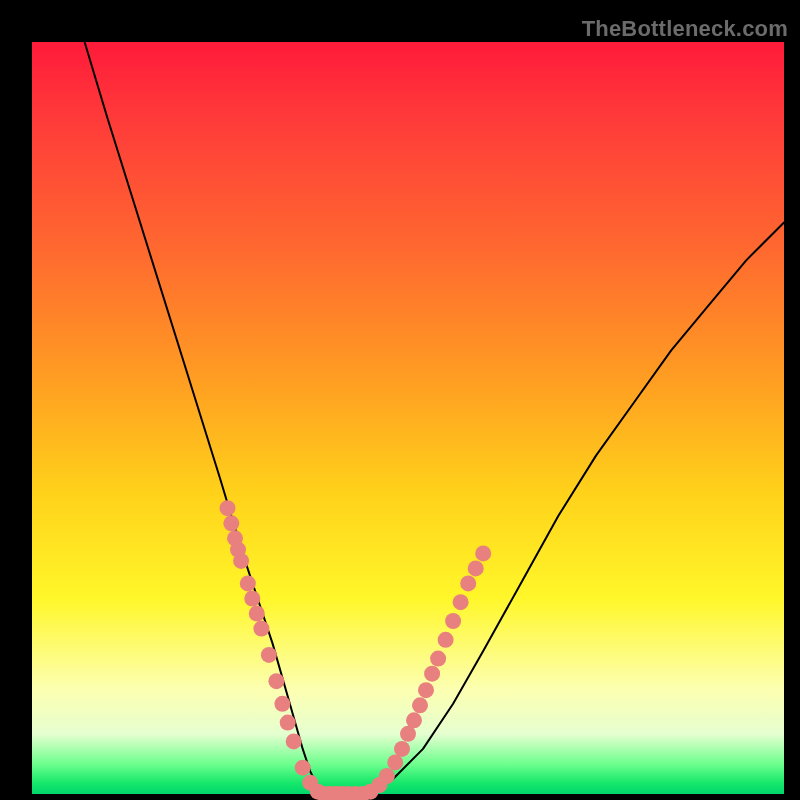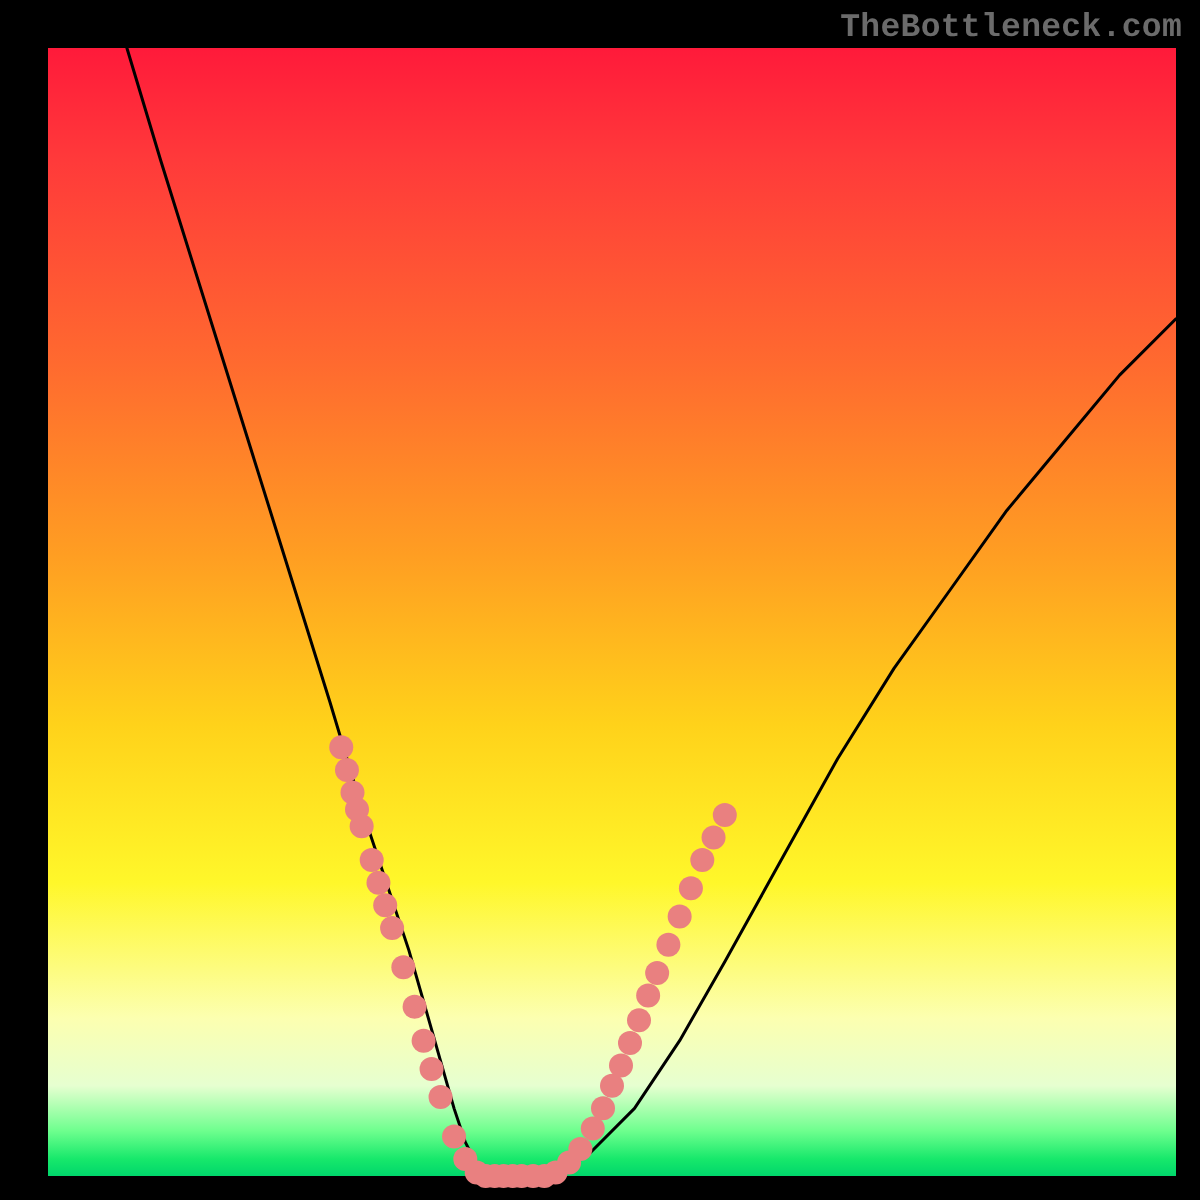--- a/index.html
+++ b/index.html
@@ -7,25 +7,24 @@
     padding: 0;
     width: 800px;
     height: 800px;
     background: #000;
     overflow: hidden;
     font-family: Arial, Helvetica, sans-serif;
   }
   .frame {
     position: absolute;
     left: 0;
-    top: 0;
+    top: 10px;
     width: 800px;
     height: 580px;
     background: #000;
-    font-family: Liberation Mono, monospace;
   }
   .plot-area {
     position: absolute;
     left: 32px;
     top: 32px;
     width: 752px;
     height: 752px;
     
     background: linear-gradient(
       to bottom,

